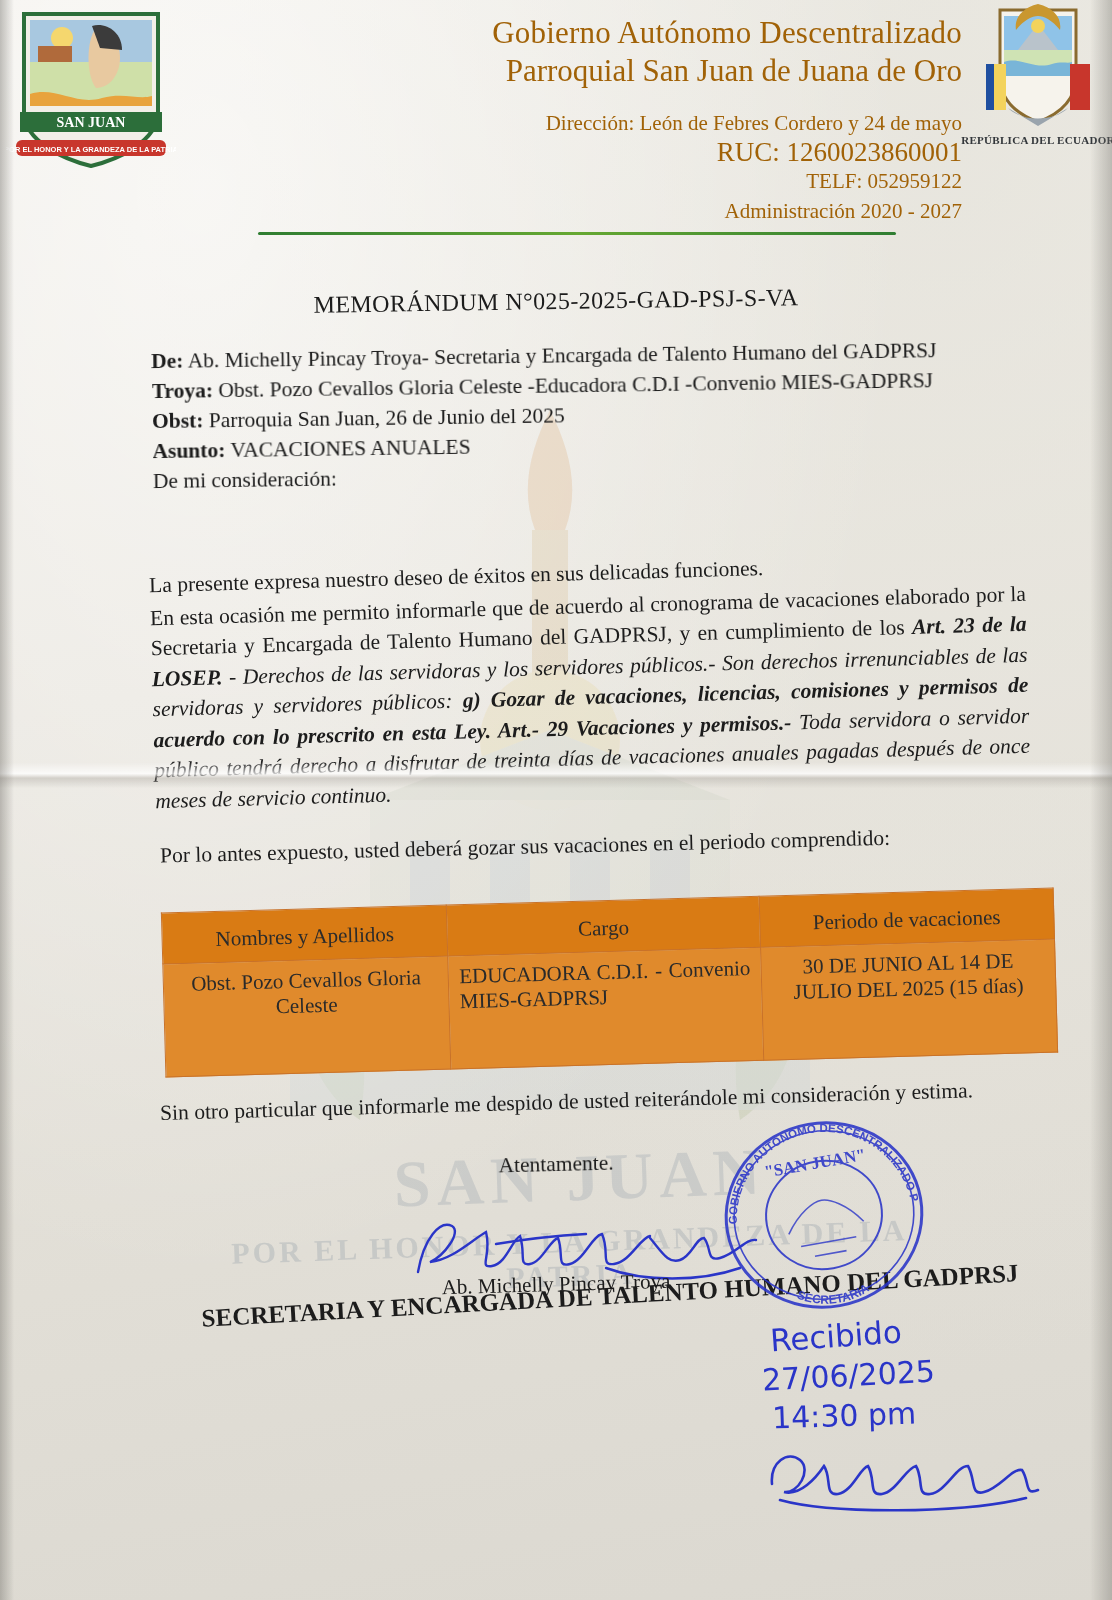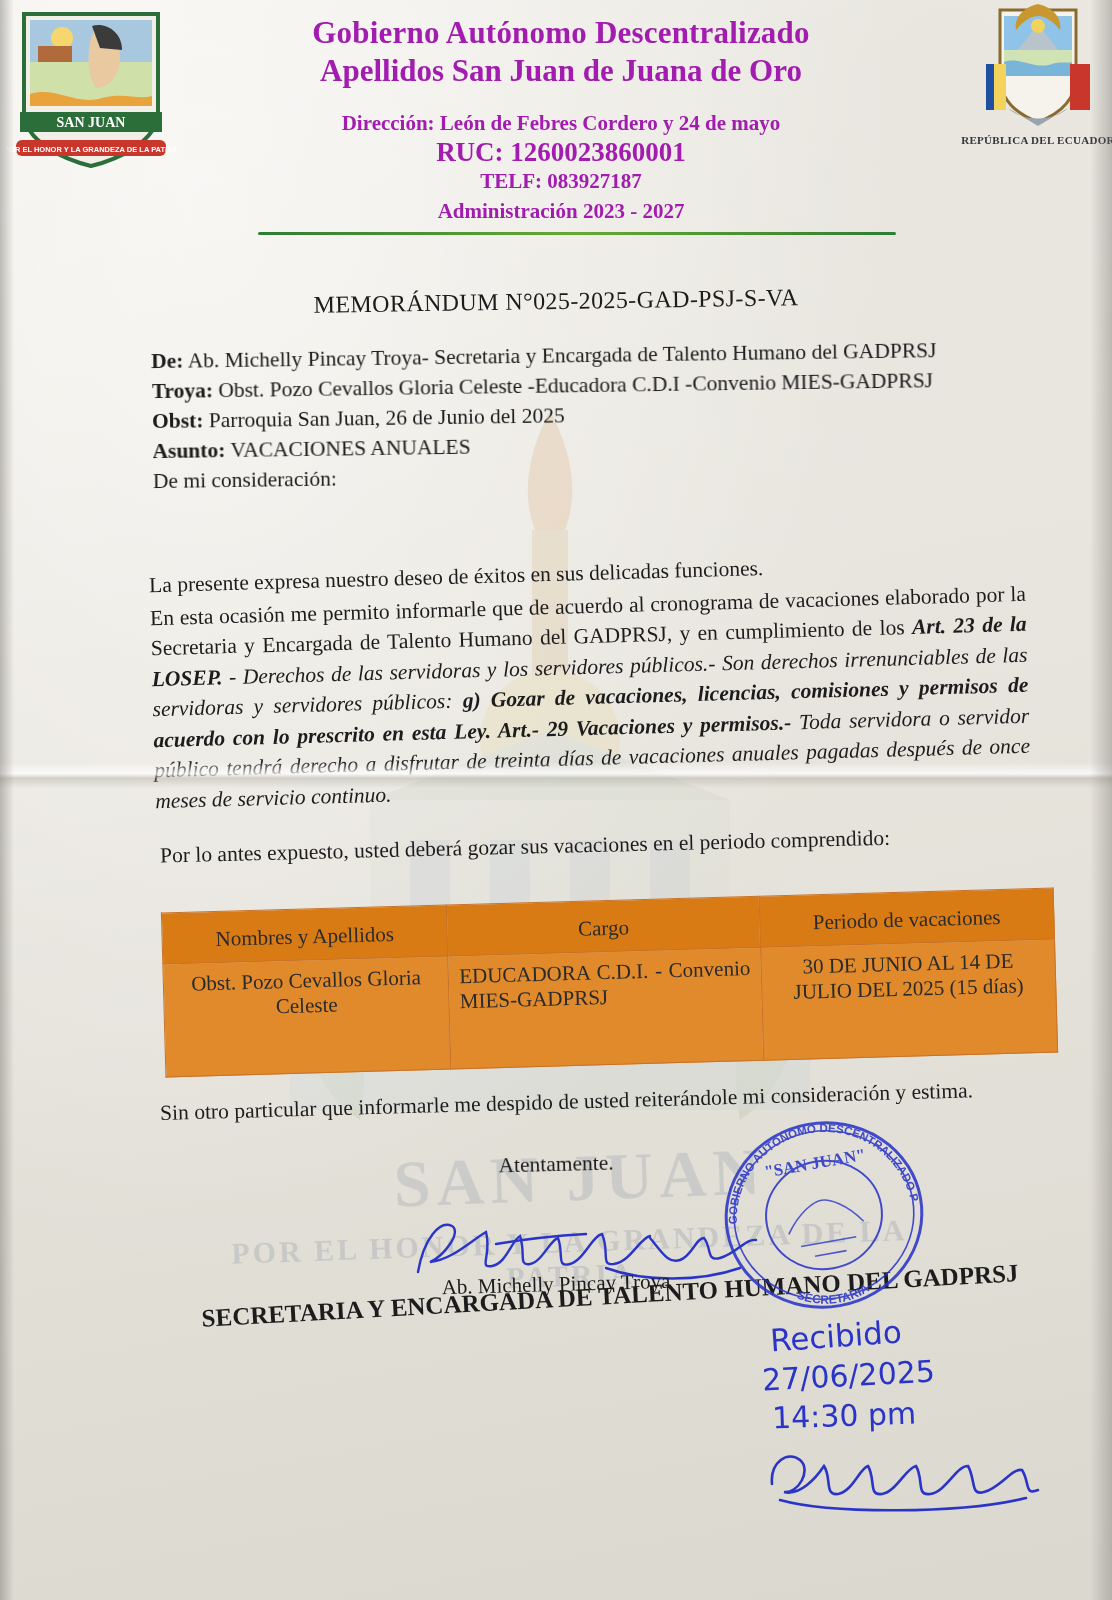--- a/index.html
+++ b/index.html
@@ -108,23 +108,23 @@
     font-weight: bold;
     color: #33373b;
     letter-spacing: .3px;
   }
 
   .header-block {
     position: absolute;
     left: 160px;
     right: 150px;
     top: 14px;
-    text-align: center;
-    color: #a21caf;
-    font-weight: bold;
+    text-align: right;
+    color: #a16207;
+    font-weight: normal;
     font-family: "Liberation Serif", serif;
   }
   .h-line1 { font-size: 31px; line-height: 38px; letter-spacing: .2px;}
   .h-line2 { font-size: 31px; line-height: 38px;}
   .h-line3 { font-size: 21px; line-height: 30px; margin-top: 18px;}
   .h-line4 { font-size: 27px; line-height: 29px;}
   .h-line5 { font-size: 21px; line-height: 29px;}
   .h-line6 { font-size: 21px; line-height: 30px;}
   .header-rule {
     position: absolute;
@@ -369,25 +369,25 @@
       <rect x="8" y="60" width="20" height="46" fill="#f3d35c"></rect>
       <rect x="92" y="60" width="20" height="46" fill="#c8362c"></rect>
       <rect x="8" y="60" width="8" height="46" fill="#1f4fa0"></rect>
       <path d="M30 104 C44 118 76 118 90 104 L60 122 Z" fill="#9aa4ad"></path>
     </svg>
     <div class="caption">REPÚBLICA DEL ECUADOR</div>
   </div>
 
   <div class="header-block">
     <div class="h-line1">Gobierno Autónomo Descentralizado</div>
-    <div class="h-line2">Apellidos San Juan de Juana de Oro</div>
+    <div class="h-line2">Parroquial San Juan de Juana de Oro</div>
     <div class="h-line3">Dirección: León de Febres Cordero y 24 de mayo</div>
     <div class="h-line4">RUC: 1260023860001</div>
-    <div class="h-line5">TELF: 083927187</div>
-    <div class="h-line6">Administración 2023 - 2027</div>
+    <div class="h-line5">TELF: 052959122</div>
+    <div class="h-line6">Administración 2020 - 2027</div>
   </div>
   <div class="header-rule"></div>
 
   <div class="memo-title">MEMORÁNDUM N°025-2025-GAD-PSJ-S-VA</div>
 
   <div class="meta">
     <div>
       <b>De:</b>
       <span>Ab. Michelly Pincay Troya- Secretaria y Encargada de Talento Humano del GADPRSJ</span>
     </div>

